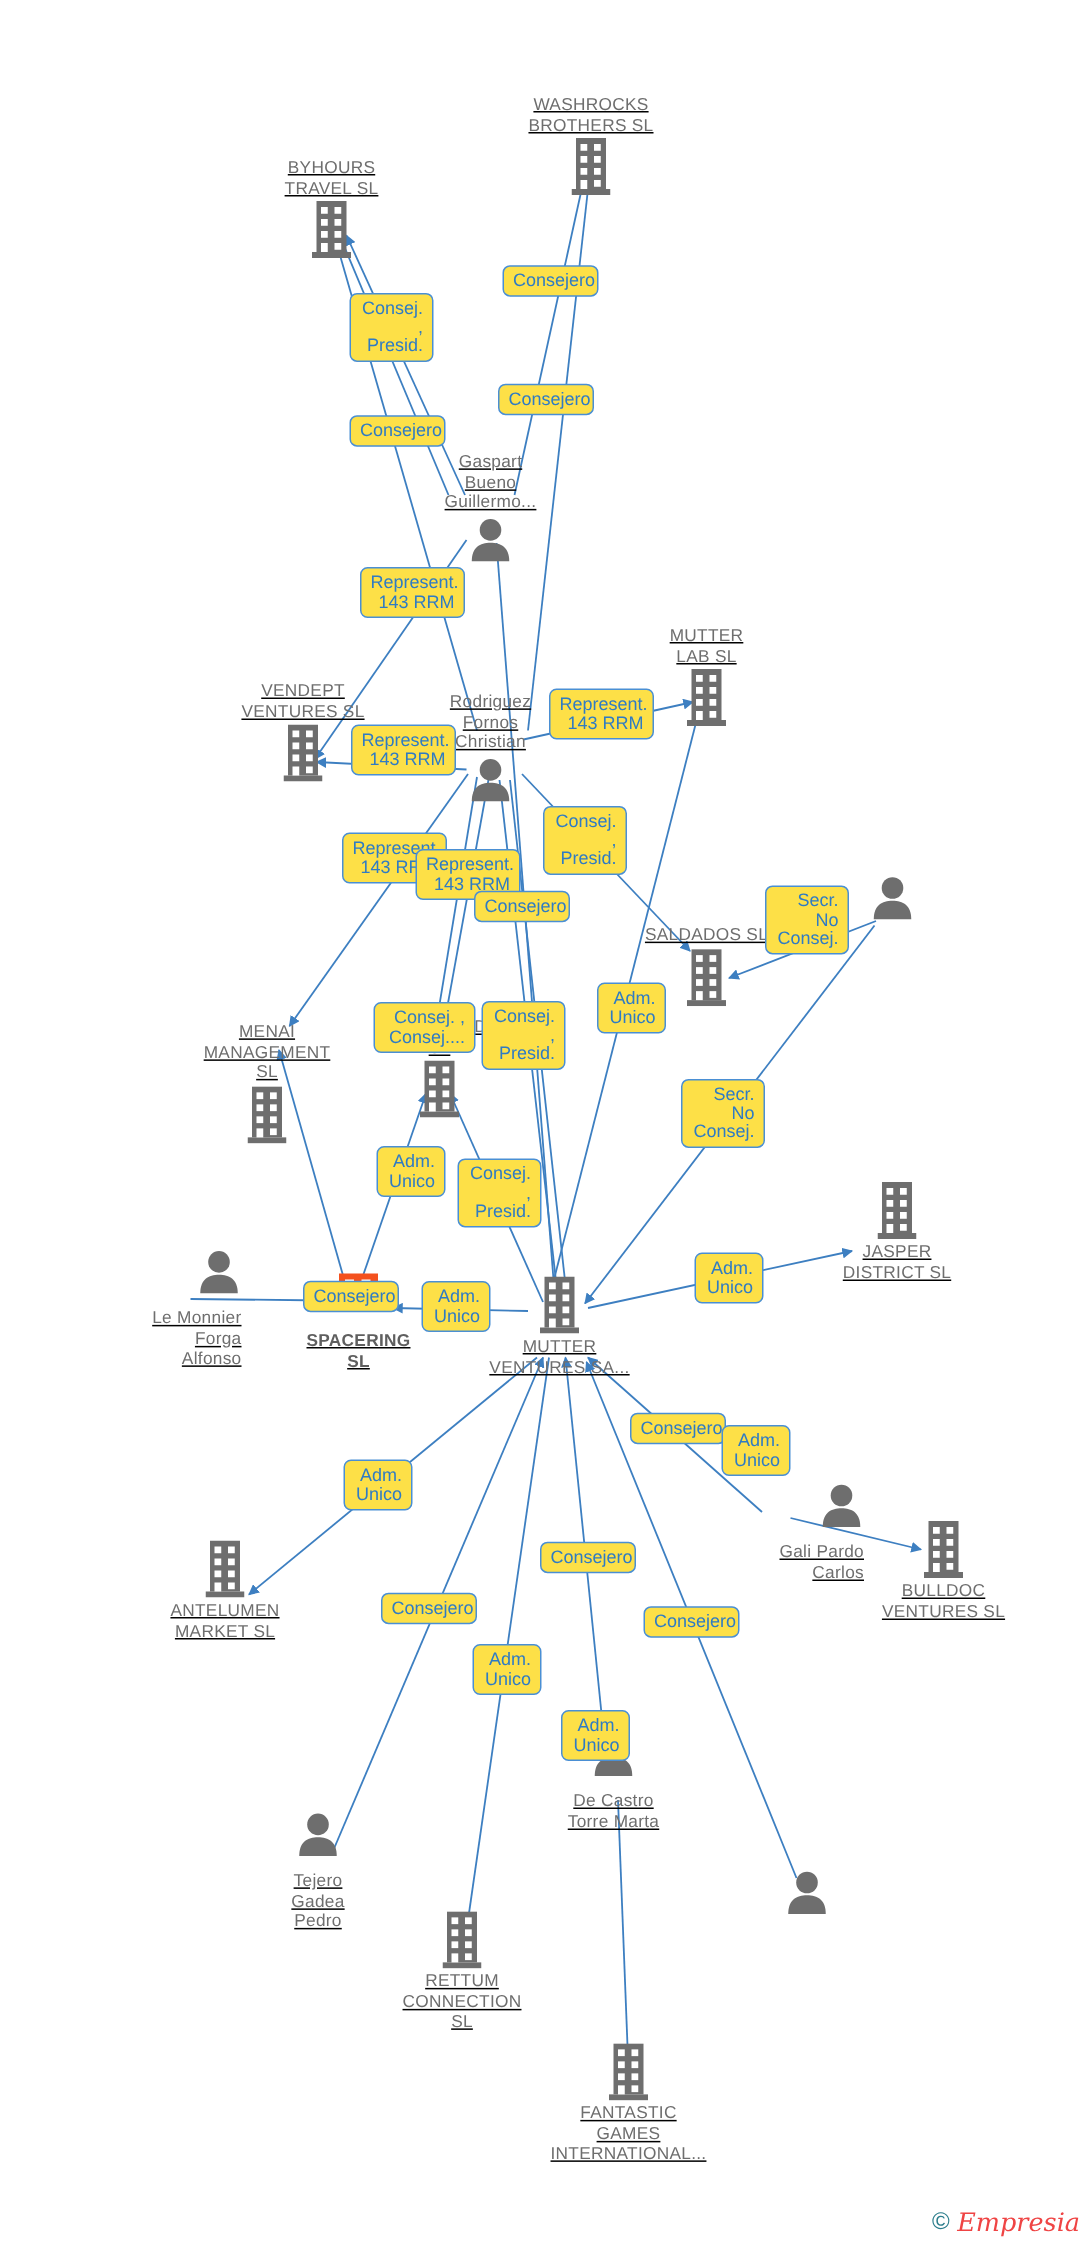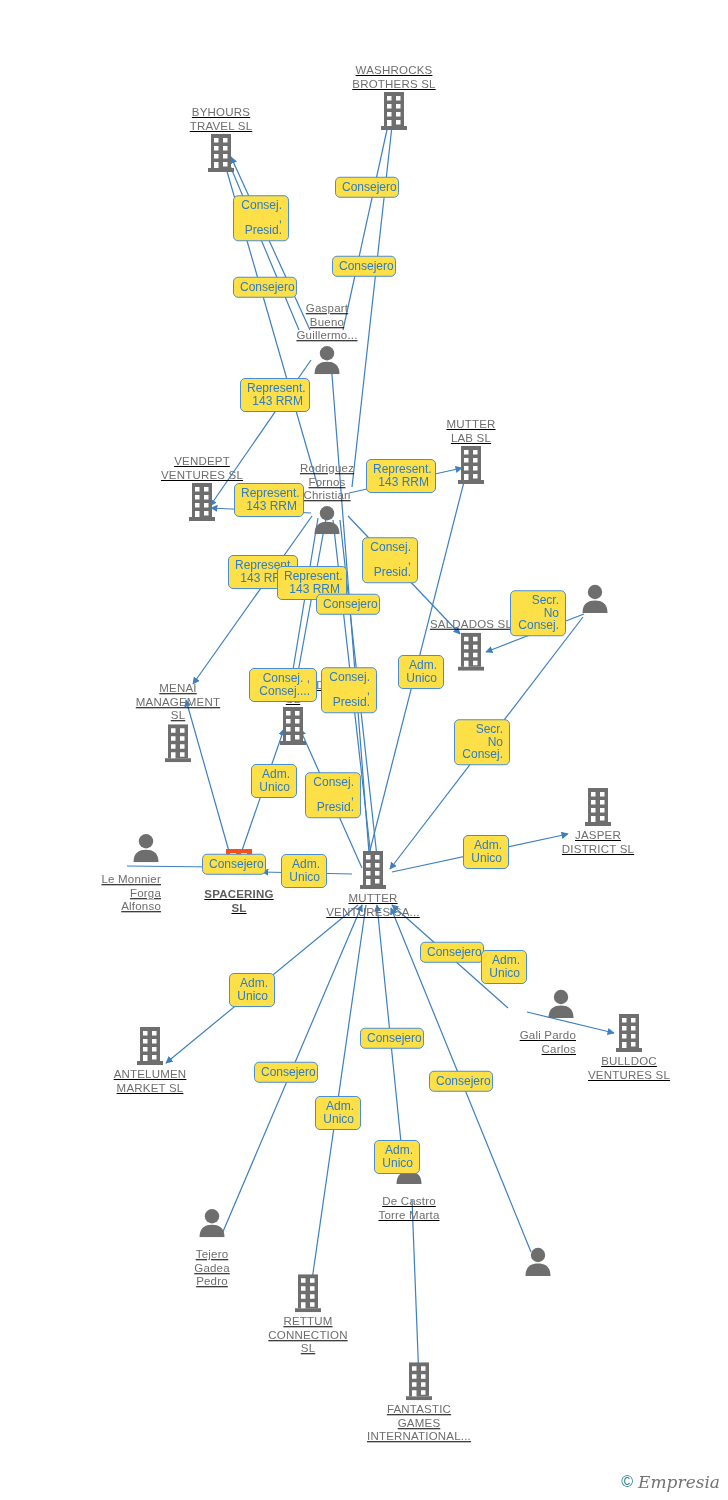--- a/index.html
+++ b/index.html
@@ -85,21 +85,21 @@
     font-size: 15px;
     display: flex;
     align-items: center;
     gap: 5px;
   }
   .watermark .copy {
     color: #2b7d8c;
     font-size: 16px;
   }
   .watermark .brand {
-    color: #737373;
+    color: #ef4444;
     font-family: "DejaVu Serif", serif;
     font-style: italic;
     font-size: 17px;
   }
 </style>
 </head>
 <body>
 
 <div id="graph">
 

